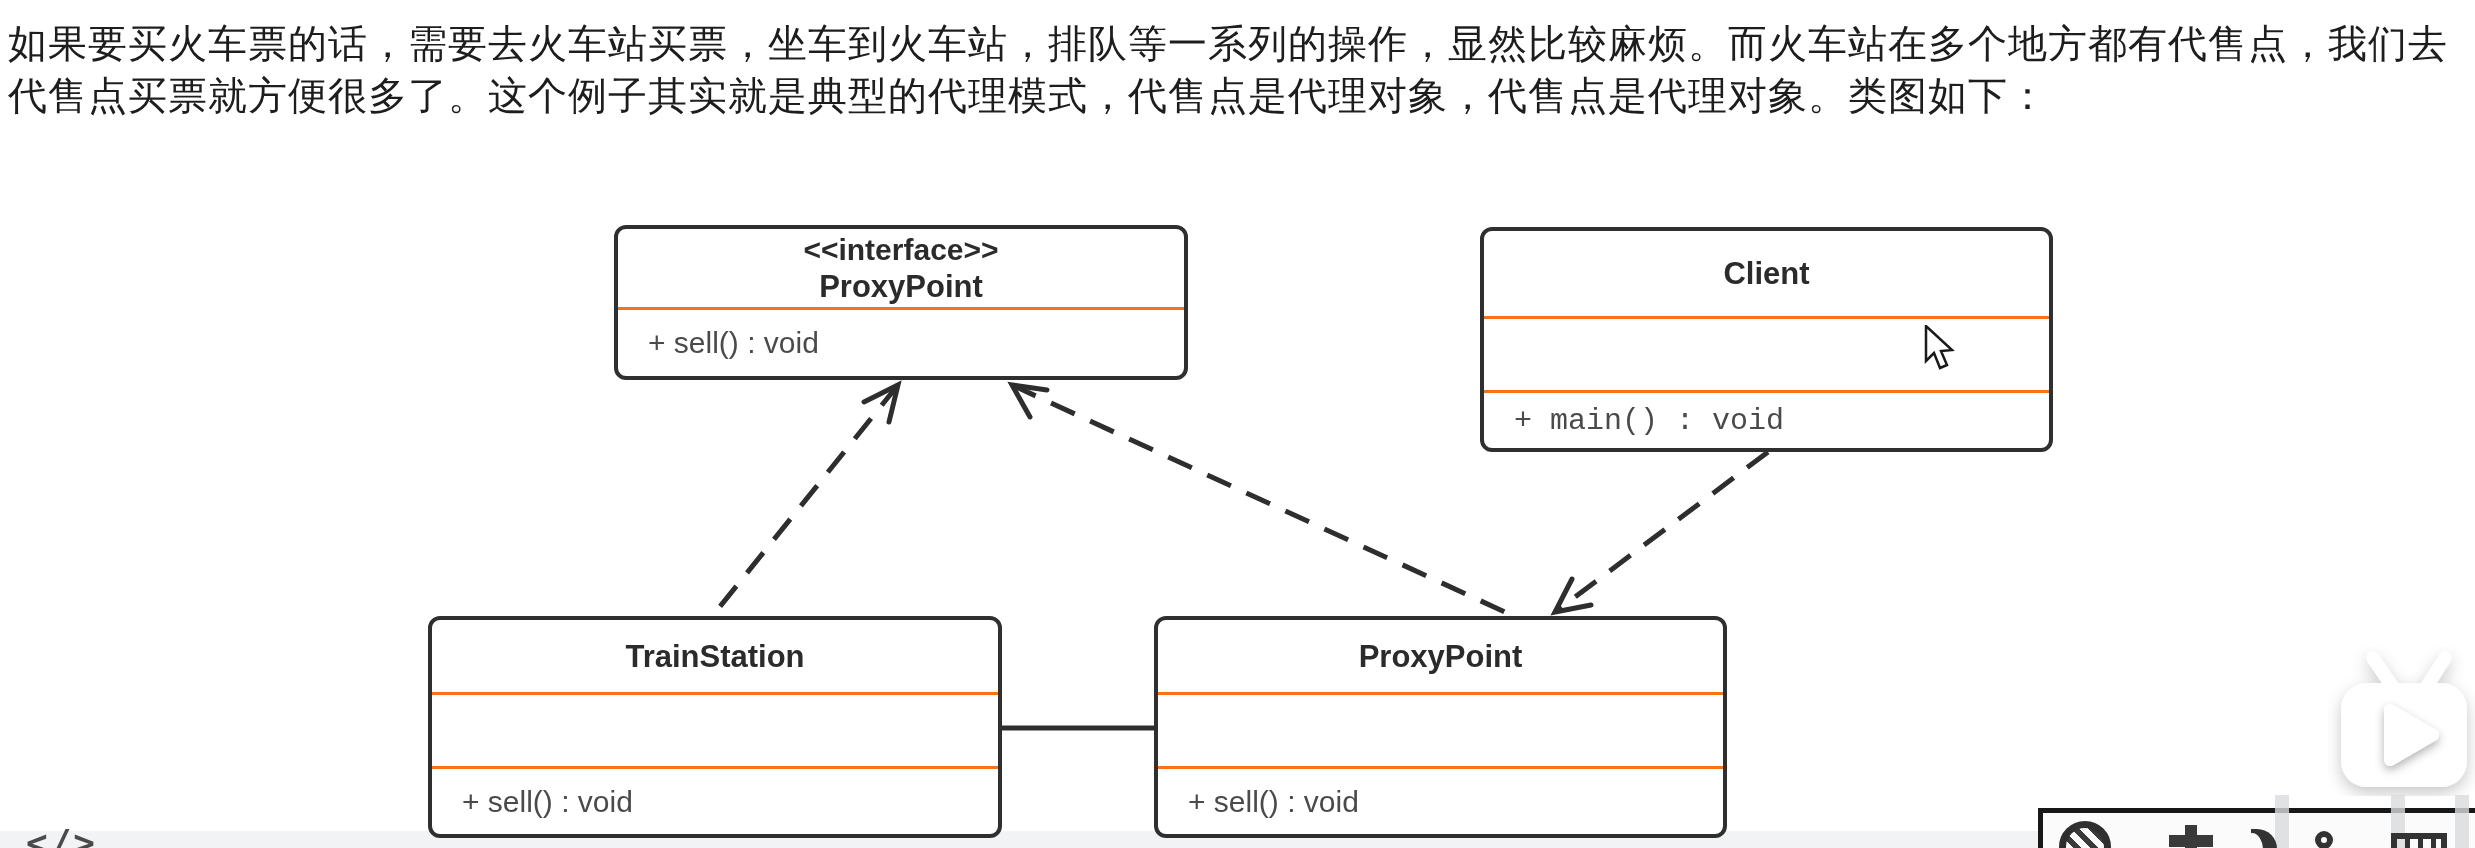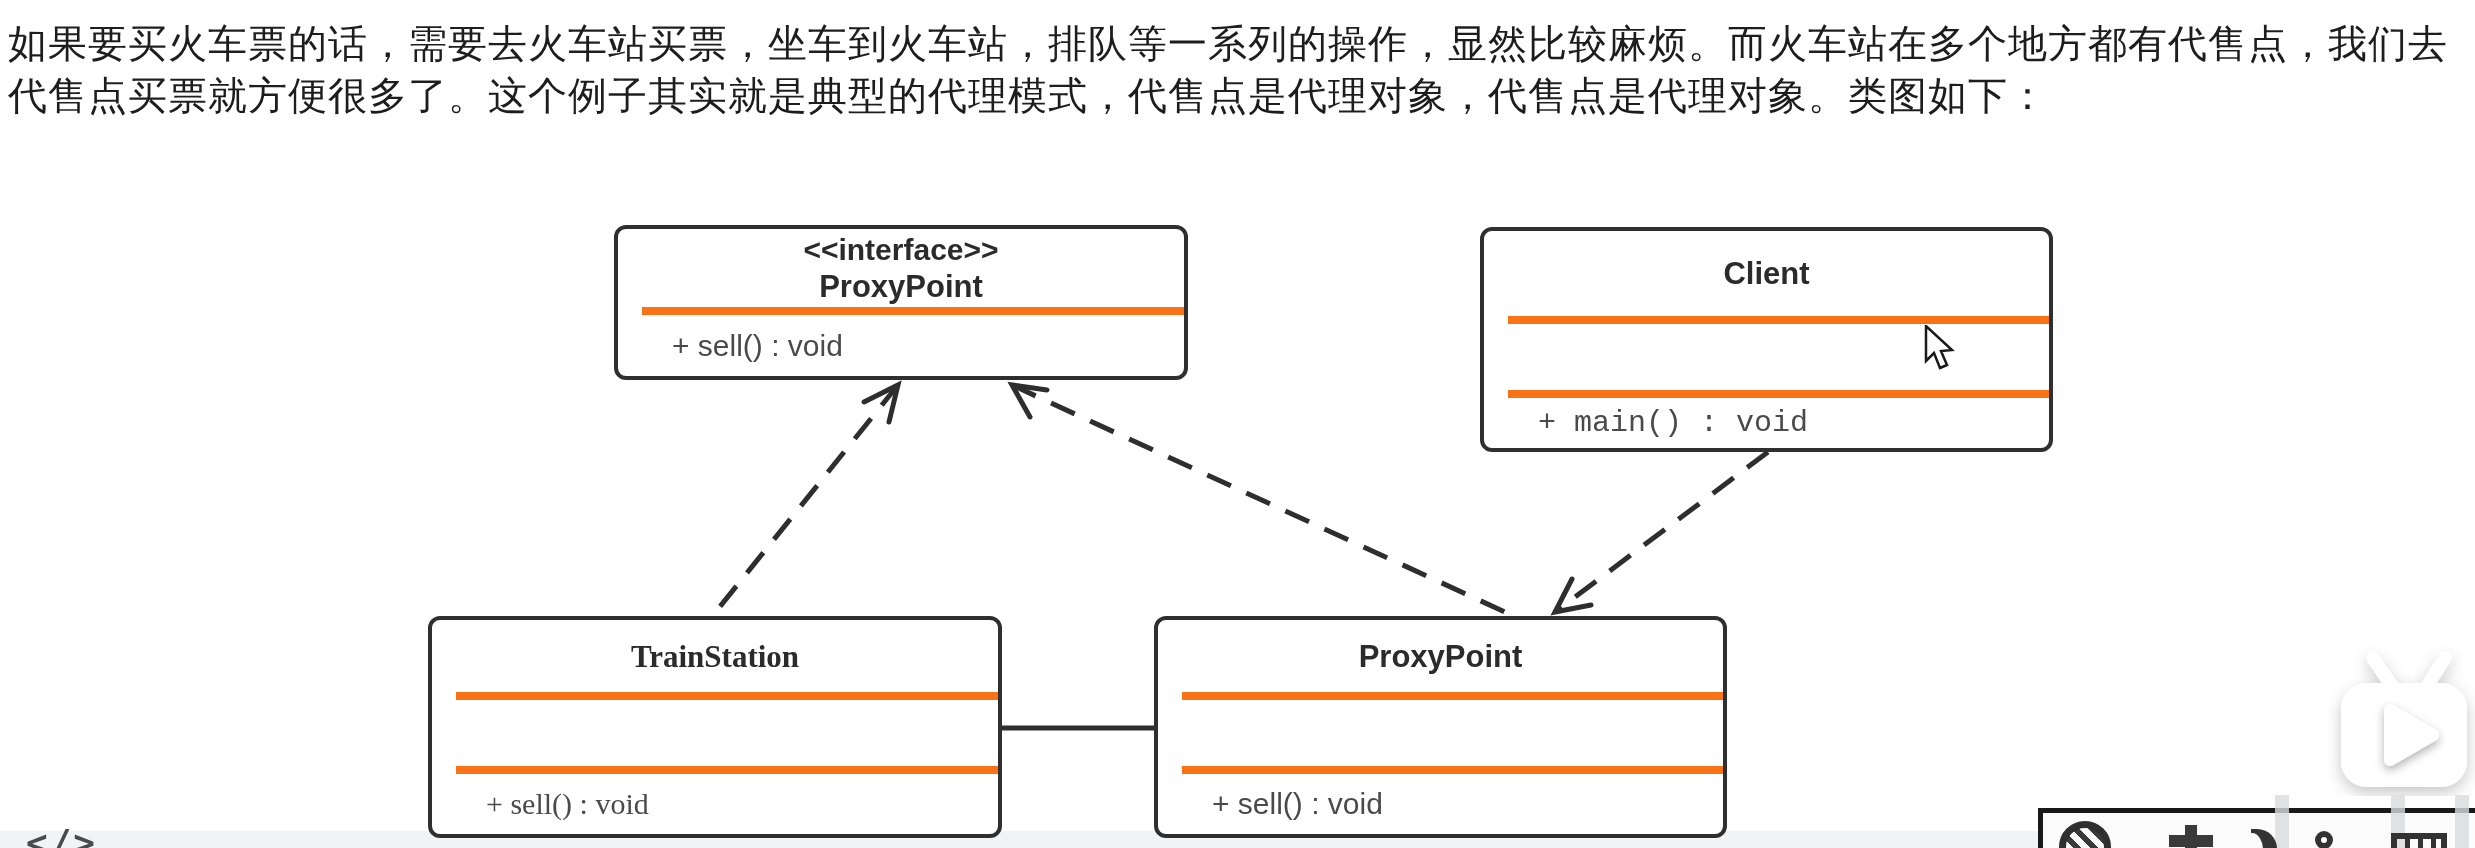--- a/index.html
+++ b/index.html
@@ -15,21 +15,21 @@
     font-weight:400;
     margin-top:12px;
   }
   
   .uml-box{
     position:absolute; background:#ffffff;
     border:4px solid #2f2f2f; border-radius:12px;
     box-sizing:border-box; display:flex; flex-direction:column;
   }
   .uml-sec{box-sizing:border-box; display:flex; flex-direction:column; justify-content:center;}
-  .uml-sec + .uml-sec{border-top:8px solid #f97316;margin-left:24px;}
+  .uml-sec + .uml-sec{border-top:3px solid #f97316;}
   .uml-title{
     text-align:center; font-weight:700; font-size:31px; color:#2b2b2b; line-height:37px;
   }
   .uml-stereo{
     text-align:center; font-weight:700; font-size:30px; color:#2b2b2b; line-height:36px;
   }
   .uml-method{
     font-size:30px; color:#4a4a4a; padding-left:30px; line-height:34px;
   }
   
@@ -127,21 +127,21 @@
   <div class="uml-box" style="left:1480px; top:227px; width:573px; height:225px;">
     <div class="uml-sec" style="height:85px;">
       <div class="uml-title">Client</div>
     </div>
     <div class="uml-sec" style="height:74px;"></div>
     <div class="uml-sec" style="flex:1;font-family:Liberation Mono, monospace;">
       <div class="uml-method">+ main() : void</div>
     </div>
   </div>
 
-  <div class="uml-box" style="left:428px; top:616px; width:574px; height:222px;font-family:Liberation Serif, serif;">
+  <div class="uml-box" style="left:428px; top:616px; width:574px; height:222px;">
     <div class="uml-sec" style="height:72px;">
       <div class="uml-title">TrainStation</div>
     </div>
     <div class="uml-sec" style="height:74px;"></div>
     <div class="uml-sec" style="flex:1;">
       <div class="uml-method">+ sell() : void</div>
     </div>
   </div>
 
   <div class="uml-box" style="left:1154px; top:616px; width:573px; height:222px;">

